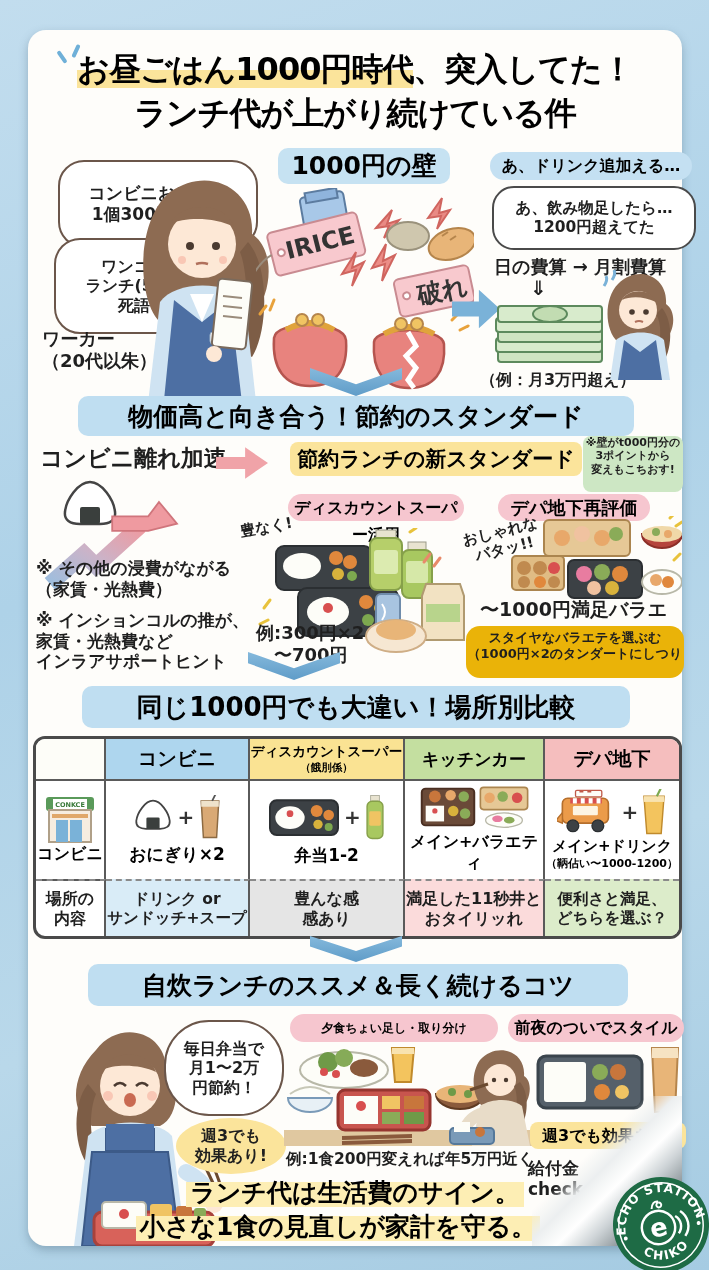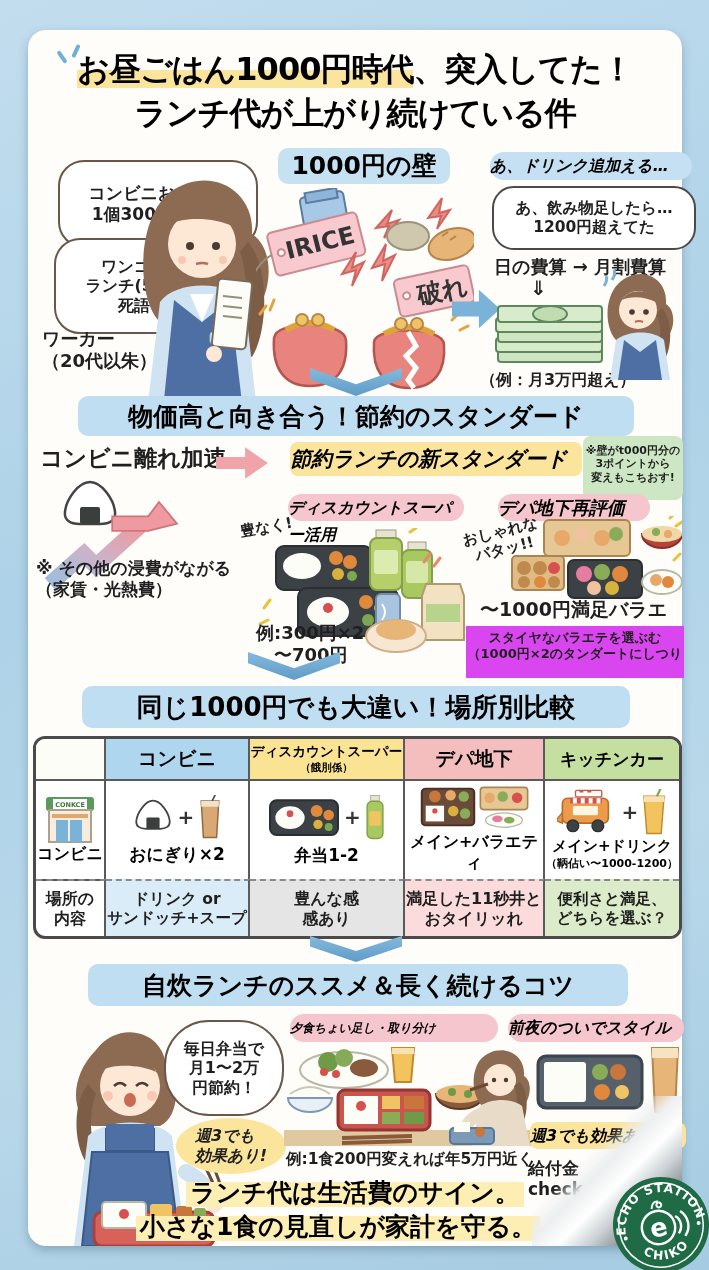--- a/index.html
+++ b/index.html
@@ -12,33 +12,33 @@
   .t{white-space:pre-line;font-weight:700;color:#1f1f1f;line-height:1.22;}
   .card{
     position:absolute;left:28px;top:30px;width:654px;height:1216px;
     background:#fefdfa;border-radius:18px;box-shadow:0 4px 10px rgba(60,90,110,.35);
   }
   .title1{font-size:32px;font-weight:800;text-align:center;letter-spacing:-1px;}
   .title2{font-size:32px;font-weight:800;text-align:center;letter-spacing:-1px;}
   .hl{background:linear-gradient(transparent 52%,#fbe49b 52%);}
   .spark{width:4px;height:14px;background:#6fb0d8;border-radius:2px;}
   .badge{background:#c6e2f2;border-radius:10px;text-align:center;font-weight:800;}
-  .pill{border-radius:16px;font-weight:800;font-style:italic;}
+  .pill{border-radius:16px;text-align:center;font-weight:800;}
   .bubble{background:#fff;border:2.5px solid #6b564a;border-radius:26px;
     display:flex;align-items:center;justify-content:center;text-align:center;}
   .bubble2{background:#fff;border:2.5px solid #4a4a4a;border-radius:22px;
     display:flex;align-items:center;justify-content:center;text-align:center;}
   .dot{background:#fff;border:2px solid #6b564a;border-radius:50%;}
   .chev{clip-path:polygon(0 0,50% 58%,100% 0,100% 40%,50% 100%,0 40%);
     background:linear-gradient(#85b9dc,#5f9cc8);}
   .arrow-r{clip-path:polygon(0 32%,56% 32%,56% 4%,100% 50%,56% 96%,56% 68%,0 68%);}
   .sechead{background:#bfdef1;border-radius:10px;text-align:center;font-weight:800;
     display:flex;align-items:center;justify-content:center;}
   .notebox{background:#cde7c4;border-radius:8px;text-align:center;}
-  .ybox{background:#d946ef;border-radius:0;text-align:center;}
+  .ybox{background:#eab308;border-radius:14px;text-align:center;}
   .table{border:3px solid #4a4a4a;border-radius:12px;overflow:hidden;background:#fff;
     display:grid;grid-template-columns:70px 144px 155px 140px 134px;grid-template-rows:42px 100px 55px;}
   .cell{border-right:2px solid #5a5a5a;border-bottom:2px solid #5a5a5a;
     display:flex;flex-direction:column;align-items:center;justify-content:center;text-align:center;}
   .cell:nth-child(5n){border-right:none;}
   .rowdesc{border-bottom:none;border-top:2px dashed #8a8a8a;margin-top:-2px;}
   .icons{display:flex;align-items:center;justify-content:center;gap:3px;}
   .plus{font-size:20px;font-weight:800;color:#333;}
   .curl{position:absolute;right:0;bottom:0;width:150px;height:150px;border-bottom-right-radius:18px;
     background:linear-gradient(135deg,rgba(0,0,0,0) 38%,#eceff0 48%,#ffffff 58%,#cdd3d6 68%,#7d878c 82%,#343d42 100%);}
@@ -190,23 +190,26 @@
         <path d="M48 8 C60 8 72 26 73 38 C74 46 68 50 58 50 L38 50 C28 50 22 46 23 38 C24 26 36 8 48 8Z" fill="#fff" stroke="#444" stroke-width="2.5"></path>
         <rect x="38" y="33" width="20" height="17" rx="2" fill="#3a3f3d"></rect>
       </g>
     <path d="M6 108 L40 78 L52 90 L86 58 L80 52 L96 44 L100 62 L92 56 L56 96 L44 84 L12 114Z" fill="none"></path>
     <path d="M8 110 L42 80 L54 92 L98 52" stroke="url(#zig)" stroke-width="16" fill="none"></path>
     <path d="M150 20 L170 44 L138 52 L98 52 L98 36 L138 36Z" fill="#ef9aa0" transform="translate(-18 10) scale(.9)" stroke="#d0757c" stroke-width="2"></path>
   </svg>
 
   <div class="abs t" style="left:8px;top:528px;font-size:17px;">※ その他の浸費がながる
 （家賃・光熱費）</div>
+  <div class="abs t" style="left:8px;top:580px;font-size:17px;">※ インションコルの推が、
+家賃・光熱費など
+インラアサポートヒント</div>
 
   <div class="abs pill" style="left:262px;top:412px;width:292px;height:34px;background:#fbe49b;font-size:21px;line-height:34px;border-radius:8px;">節約ランチの新スタンダード</div>
-  <div class="abs notebox t" style="left:555px;top:406px;width:100px;height:56px;font-size:11px;padding-top:8px;">※壁がt000円分の
+  <div class="abs notebox t" style="left:555px;top:406px;width:100px;height:56px;font-size:11px;padding-top:0;">※壁がt000円分の
 3ポイントから
 変えもこちおす!</div>
 
   <div class="abs pill" style="left:260px;top:464px;width:176px;height:27px;background:#f6c6cf;font-size:16px;line-height:27px;border-radius:14px;">ディスカウントスーパー活用</div>
   <div class="abs pill" style="left:470px;top:464px;width:152px;height:27px;background:#f6c6cf;font-size:18px;line-height:27px;border-radius:14px;">デパ地下再評価</div>
 
   <div class="abs t" style="left:212px;top:488px;font-size:15px;transform:rotate(-10deg);">豊なく!</div>
 
   <svg class="abs" style="left:230px;top:498px;" width="212" height="128" viewBox="0 0 212 128">
     <g>
@@ -317,22 +320,22 @@
   <div class="abs sechead" style="left:54px;top:656px;width:548px;height:42px;font-size:26px;">同じ1000円でも大違い！場所別比較</div>
 
   <div class="abs table" style="left:5px;top:706px;width:643px;">
 
     <div class="cell" style="background:#fdfdf8;"></div>
     <div class="cell" style="background:#aed6ee;font-size:19px;font-weight:800;">コンビニ</div>
     <div class="cell" style="background:#fae393;">
       <div style="font-size:13.5px;font-weight:800;">ディスカウントスーパー</div>
       <div style="font-size:10.5px;font-weight:700;">（餓刖係）</div>
     </div>
+    <div class="cell" style="background:#c4dfa0;font-size:17px;font-weight:800;">キッチンカー</div>
     <div class="cell" style="background:#f5bebe;font-size:19px;font-weight:800;">デパ地下</div>
-    <div class="cell" style="background:#c4dfa0;font-size:17px;font-weight:800;">キッチンカー</div>
 
     <div class="cell">
       <svg width="52" height="48" viewBox="0 0 52 48">
         <rect x="3" y="2" width="46" height="12" rx="2" fill="#fff" stroke="#5a9a5a" stroke-width="2"></rect>
         <rect x="3" y="2" width="6" height="12" fill="#5a9a5a"></rect>
           <rect x="43" y="2" width="6" height="12" fill="#5a9a5a"></rect>
         <text x="26" y="11" font-size="6.5" text-anchor="middle" fill="#3a7a3a" font-weight="bold">CONKCE</text>
         <rect x="5" y="14" width="42" height="32" fill="#f6ede0" stroke="#b0a088" stroke-width="2"></rect>
         <rect x="12" y="24" width="12" height="22" fill="#7ab2d8"></rect>
           <rect x="26" y="24" width="12" height="22" fill="#7ab2d8"></rect>

